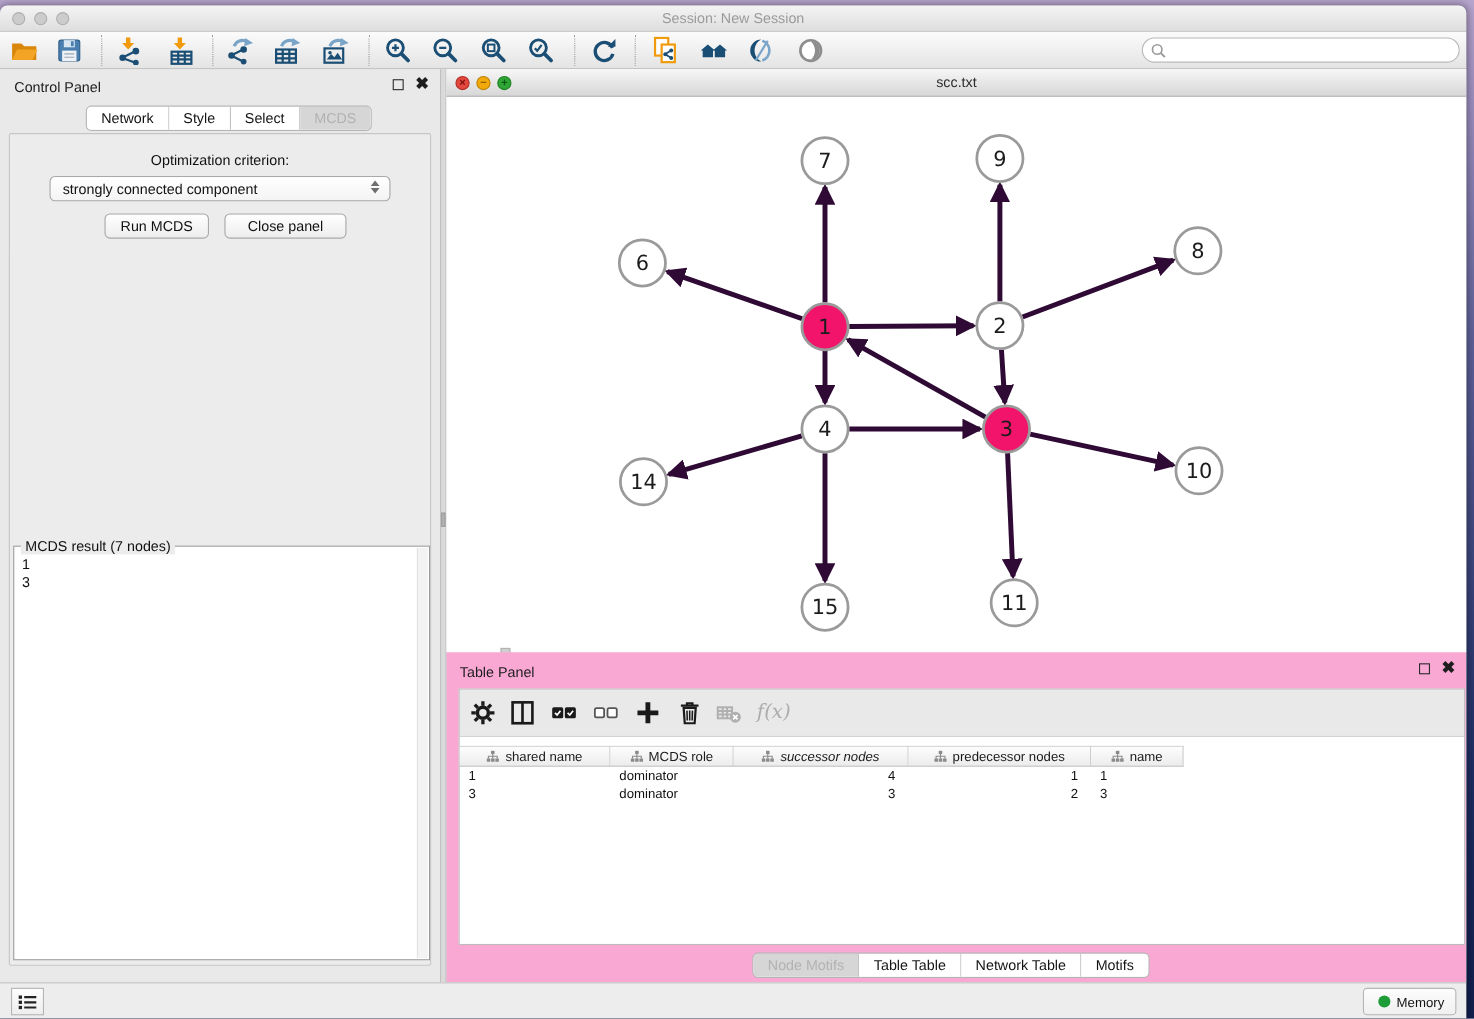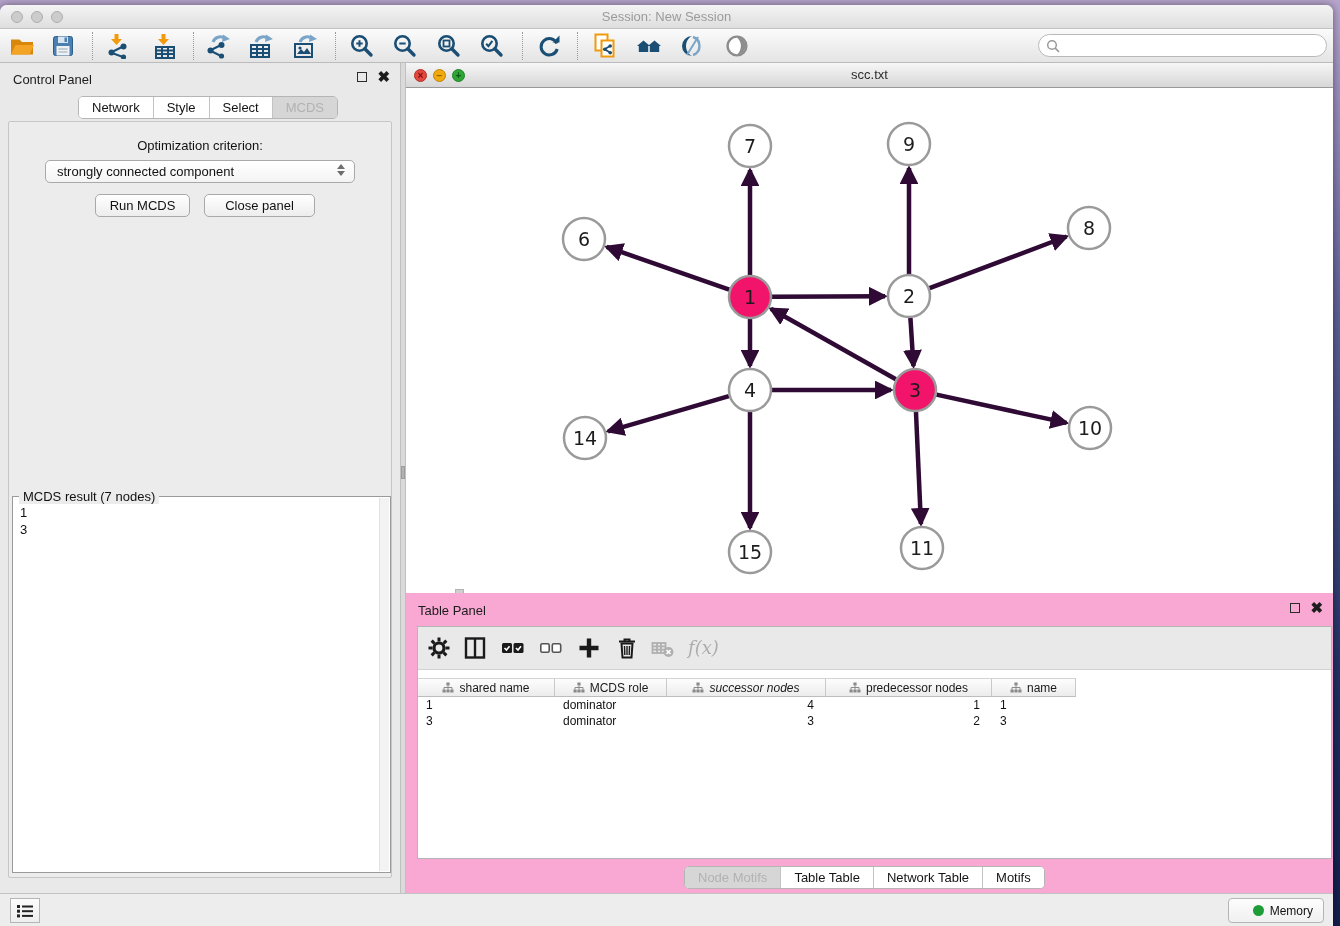--- a/index.html
+++ b/index.html
@@ -82,21 +82,21 @@
       border-bottom:1px solid #bdbdbd;display:flex;align-items:center;justify-content:center;gap:5px;font-size:12px;color:#1a1a1a}
   .tbody{position:absolute;left:0;top:27px}
   .tr{display:flex;height:16px}
   .td{font-size:12px;line-height:16px;color:#111;padding:0 12px 0 8px;overflow:hidden}
   .td.right{text-align:right}
   .tp-tabs{position:absolute;left:278px;top:273px}
   
   .status-bar{position:absolute;left:0;top:888px;width:100%;height:33px;background:#ededed;border-top:1px solid #c2c2c2}
   .list-btn{position:absolute;left:10px;top:4px;width:30px;height:25px;background:linear-gradient(#fdfdfd,#eeeeee);
             border:1px solid #b5b5b5;display:flex;align-items:center;justify-content:center}
-  .mem-btn{position:absolute;right:9px;top:4px;height:25px;padding:0 10px 0 24px;background:linear-gradient(#fdfdfd,#f0f0f0);
+  .mem-btn{position:absolute;right:9px;top:4px;height:25px;padding:0 10px 0 13px;background:linear-gradient(#fdfdfd,#f0f0f0);
            border:1px solid #b5b5b5;border-radius:4px;font-size:12px;color:#111;display:flex;align-items:center;gap:6px}
   .mem-dot{width:11px;height:11px;border-radius:50%;background:#1e9c38}
 </style>
 </head>
 <body>
 
 <div class="window">
 
   <div class="titlebar">
     <div class="lights">

